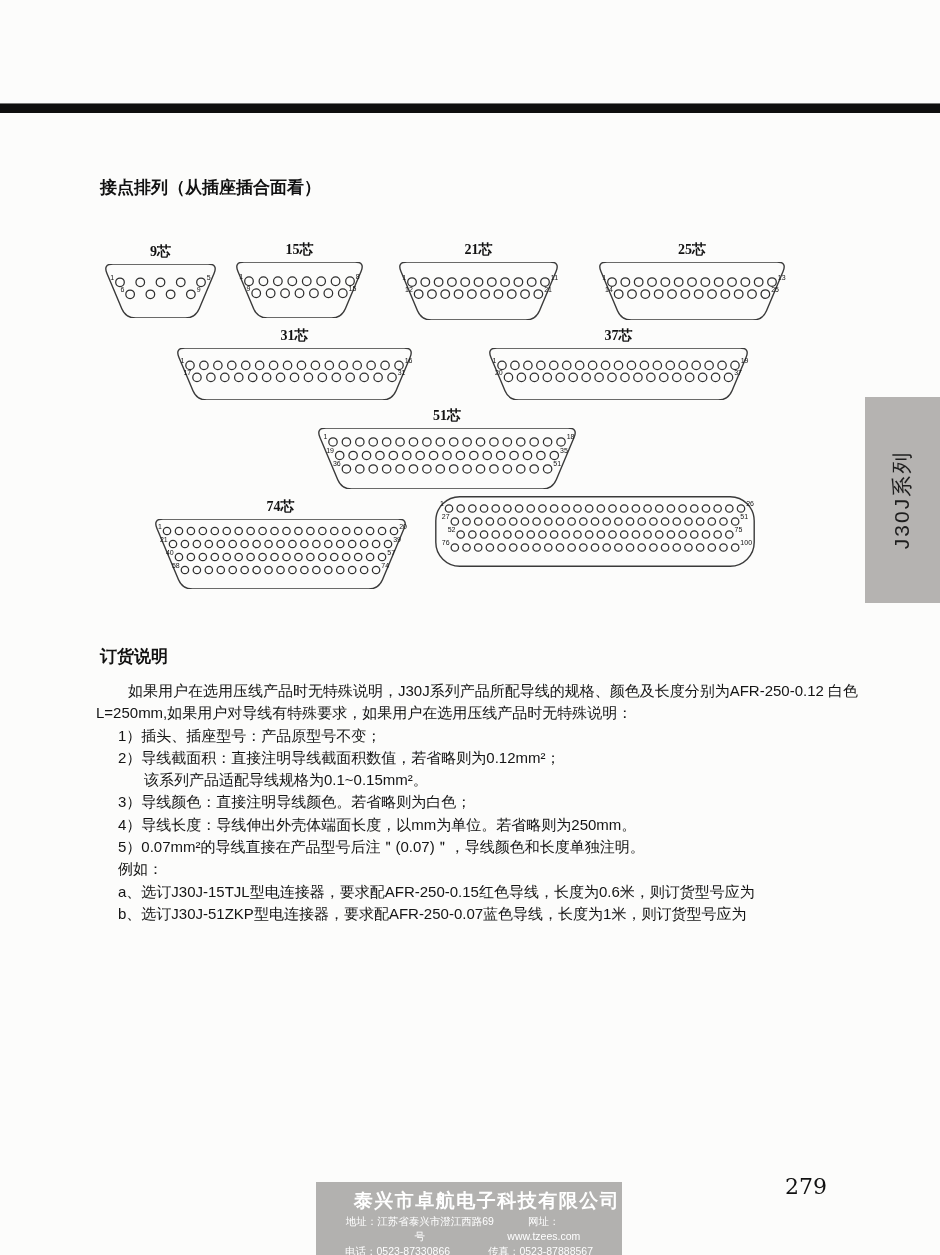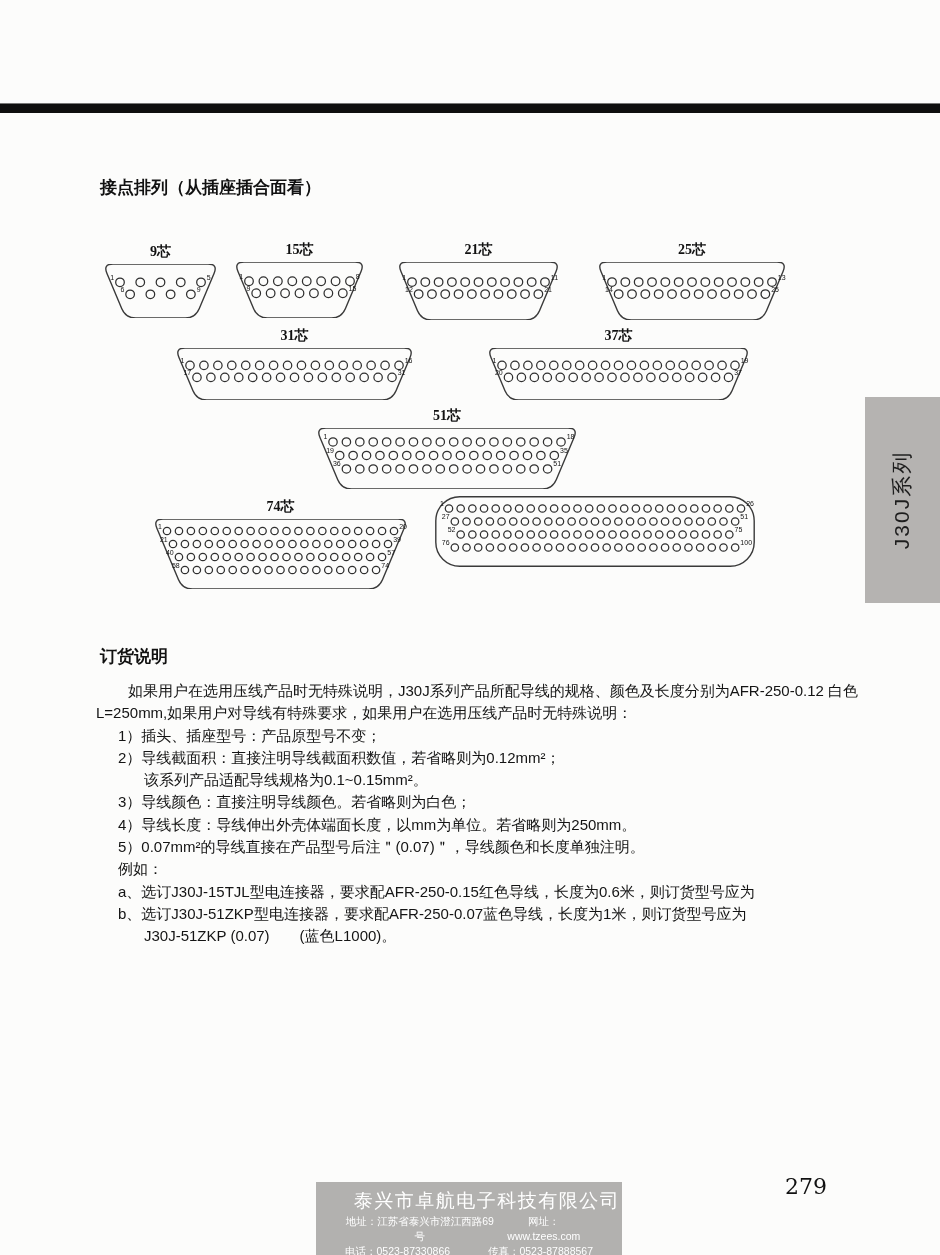--- a/index.html
+++ b/index.html
@@ -30,21 +30,21 @@
   .ordering{position:absolute;left:96px;top:645px;width:770px;}
   .ordering h3{margin:0 0 12px 4px;font-size:17px;font-weight:bold;color:#111;}
   .oline{font-size:15px;line-height:22.3px;color:#141414;}
   .ind0{padding-left:0;}
   .ind1{padding-left:22px;}
   .ind2{padding-left:32px;}
   .ind3{padding-left:48px;}
   
   .footer-box{position:absolute;left:316px;top:1182px;width:306px;height:73px;background:#b2b1af;
               color:#fff;text-align:center;}
-  .footer-company{font-size:19px;letter-spacing:1.5px;margin-top:6px;font-weight:normal;padding-left:36px;}
+  .footer-company{font-size:19px;letter-spacing:1.5px;margin-top:6px;font-weight:bold;padding-left:36px;}
   .footer-row{display:flex;justify-content:space-between;padding:0 29px;font-size:10.5px;
               line-height:15px;}
   .page-number{position:absolute;left:785px;top:1174px;font-family:"DejaVu Serif",serif;
                font-size:22px;color:#111;}
 </style>
 </head>
 <body>
 
 <div class="page">
 
@@ -528,21 +528,20 @@
         <div class="oline ind0">L=250mm,如果用户对导线有特殊要求，如果用户在选用压线产品时无特殊说明：</div>
         <div class="oline ind1">1）插头、插座型号：产品原型号不变；</div>
         <div class="oline ind1">2）导线截面积：直接注明导线截面积数值，若省略则为0.12mm²；</div>
         <div class="oline ind3">该系列产品适配导线规格为0.1~0.15mm²。</div>
         <div class="oline ind1">3）导线颜色：直接注明导线颜色。若省略则为白色；</div>
         <div class="oline ind1">4）导线长度：导线伸出外壳体端面长度，以mm为单位。若省略则为250mm。</div>
         <div class="oline ind1">5）0.07mm²的导线直接在产品型号后注＂(0.07)＂，导线颜色和长度单独注明。</div>
         <div class="oline ind1">例如：</div>
         <div class="oline ind1">a、选订J30J-15TJL型电连接器，要求配AFR-250-0.15红色导线，长度为0.6米，则订货型号应为</div>
         <div class="oline ind1">b、选订J30J-51ZKP型电连接器，要求配AFR-250-0.07蓝色导线，长度为1米，则订货型号应为</div>
-        <div class="oline ind3">J30J-51ZKP (0.07)　　(蓝色L1000)。</div>
       </div>
   </div>
 
   <div class="footer-box">
     <div class="footer-company">泰兴市卓航电子科技有限公司</div>
     <div class="footer-row">
       <span>地址：江苏省泰兴市澄江西路69号</span>
       <span>网址：www.tzees.com</span>
     </div>
     <div class="footer-row">

